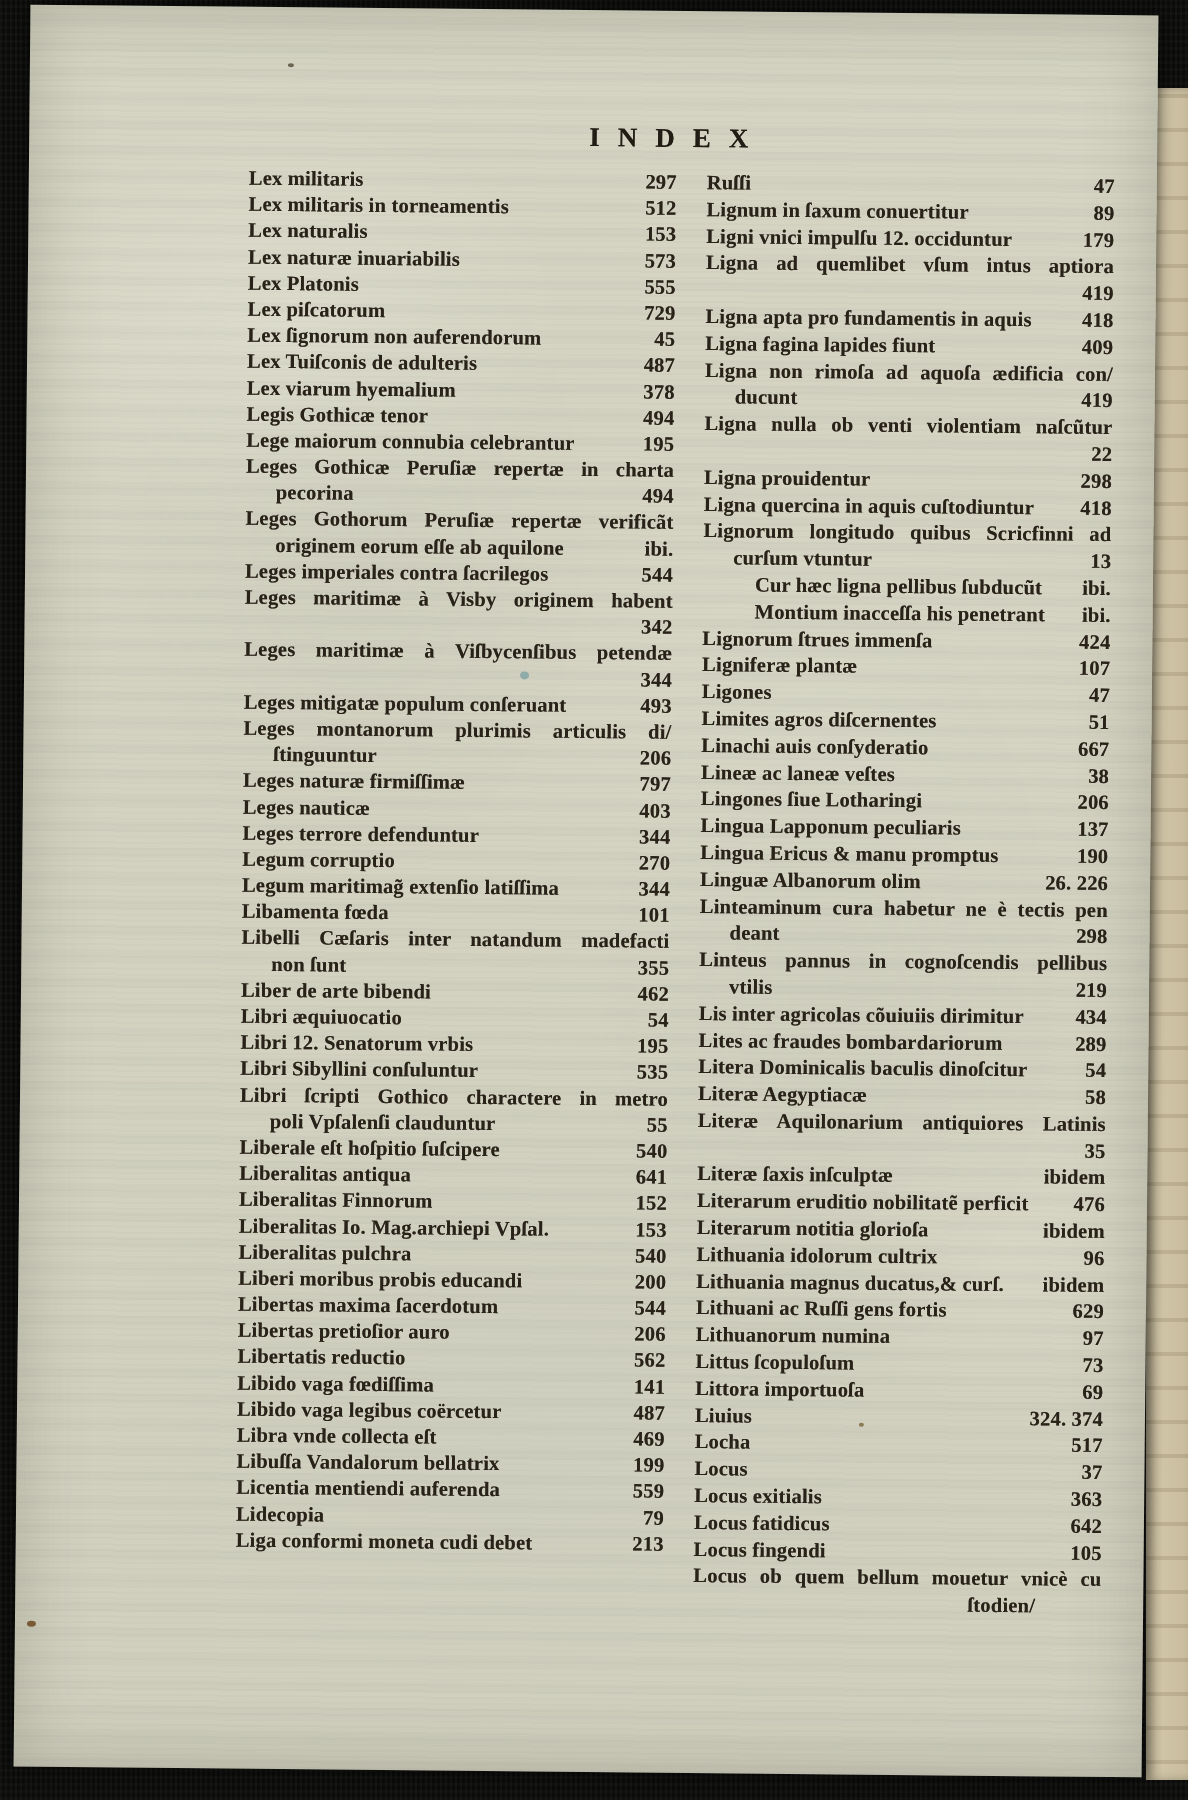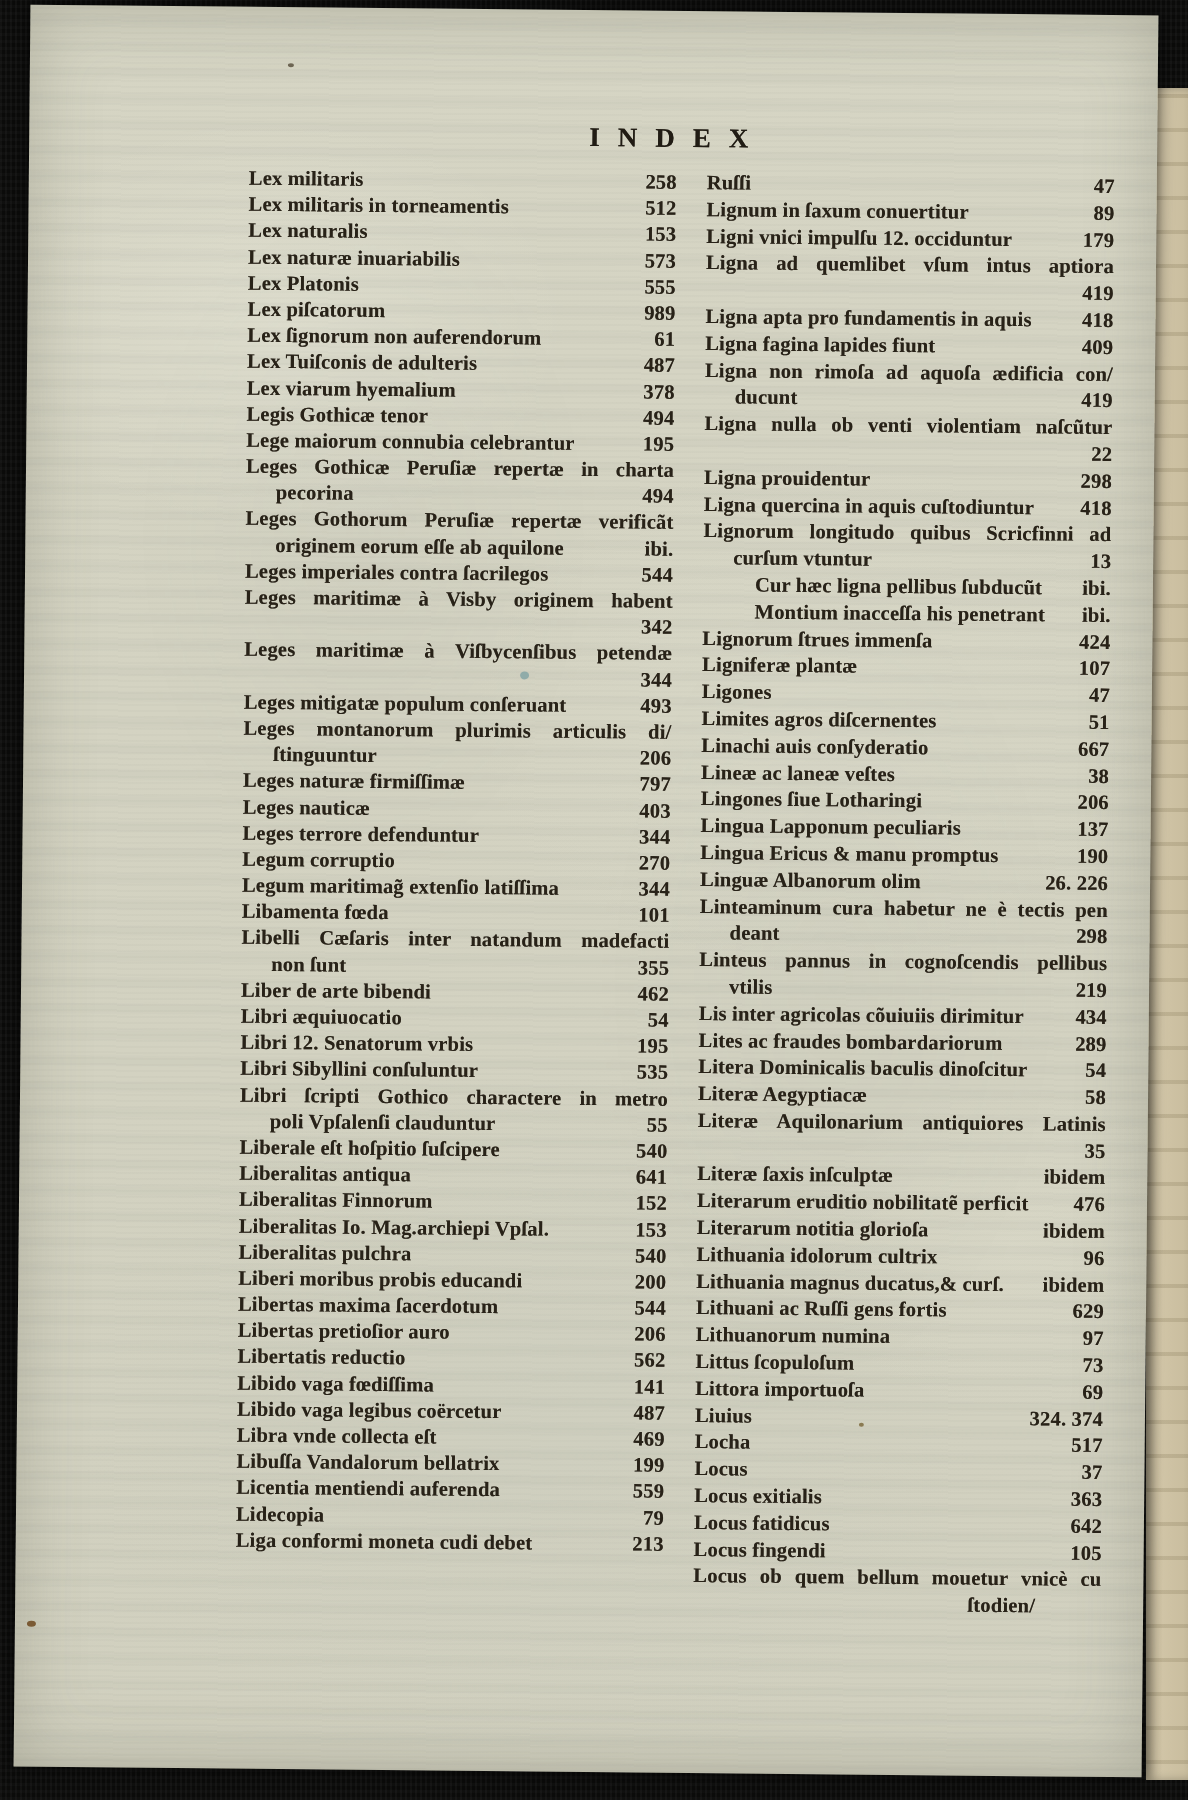--- a/index.html
+++ b/index.html
@@ -85,45 +85,45 @@
   <div class="speck s1"></div>
   <div class="speck s2"></div>
   <div class="speck s3"></div>
   <div class="speck s4"></div>
 
   <div class="title">INDEX</div>
 
   <div class="col left">
       <div class="line">
         <span class="t">Lex militaris</span>
-        <span class="p">258</span>
+        <span class="p">297</span>
       </div>
       <div class="line">
         <span class="t">Lex militaris in torneamentis</span>
         <span class="p">512</span>
       </div>
       <div class="line">
         <span class="t">Lex naturalis</span>
         <span class="p">153</span>
       </div>
       <div class="line">
         <span class="t">Lex naturæ inuariabilis</span>
         <span class="p">573</span>
       </div>
       <div class="line">
         <span class="t">Lex Platonis</span>
         <span class="p">555</span>
       </div>
       <div class="line">
         <span class="t">Lex piſcatorum</span>
-        <span class="p">989</span>
+        <span class="p">729</span>
       </div>
       <div class="line">
         <span class="t">Lex ſignorum non auferendorum</span>
-        <span class="p">61</span>
+        <span class="p">45</span>
       </div>
       <div class="line">
         <span class="t">Lex Tuiſconis de adulteris</span>
         <span class="p">487</span>
       </div>
       <div class="line">
         <span class="t">Lex viarum hyemalium</span>
         <span class="p">378</span>
       </div>
       <div class="line">

